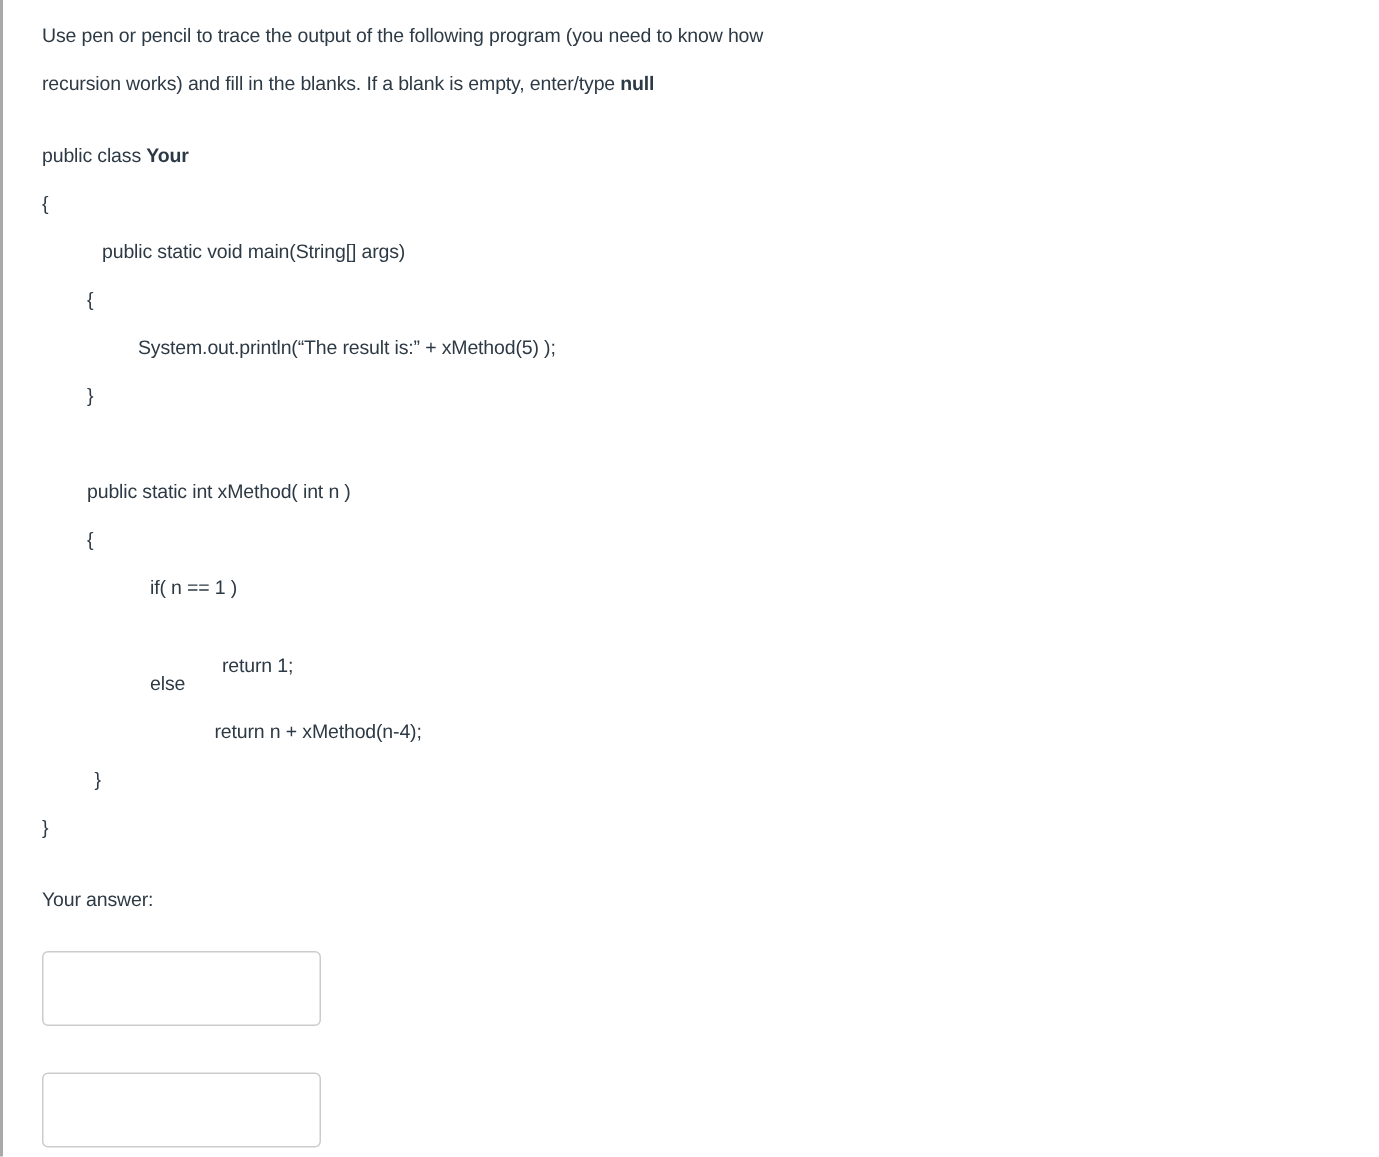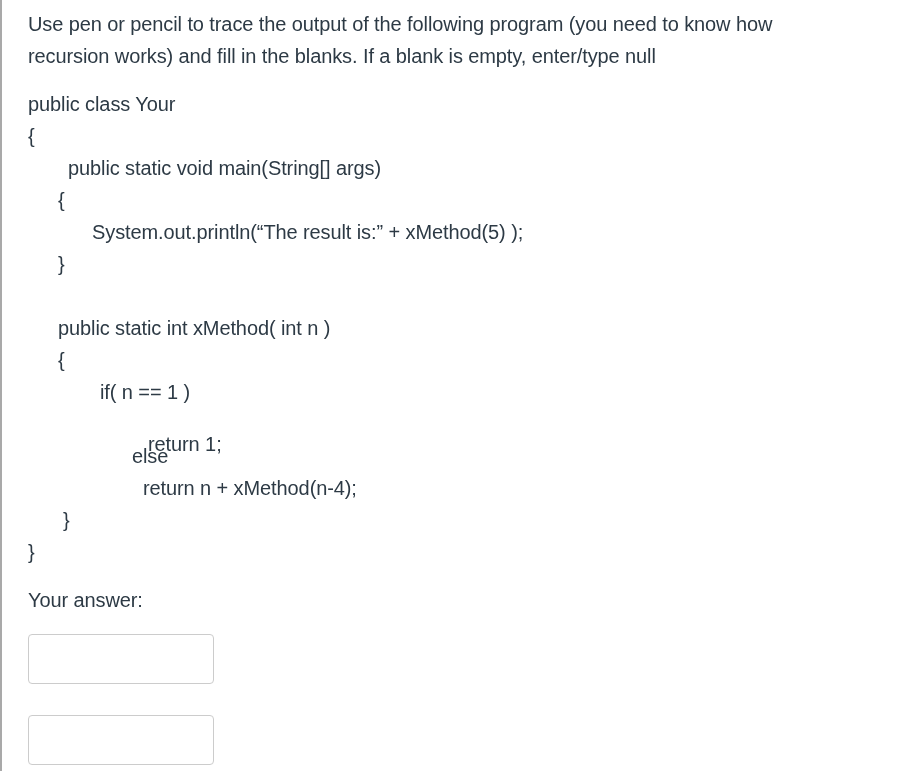--- a/index.html
+++ b/index.html
@@ -18,26 +18,26 @@
     .left-rule {
       position: absolute;
       left: 0;
       top: 0;
       width: 2px;
       height: 771px;
       background: #a9a9a9;
     }
     .line {
       position: absolute;
-      font-size: 20px;
+      font-size: 13px;
       line-height: 24px;
       white-space: pre;
       letter-spacing: -0.1px;
     }
-    .bold { font-weight: normal; margin-top: 20px; }
+    .bold { font-weight: bold; margin-top: 20px; }
     .answer-input {
       position: absolute;
       left: 28px;
       width: 186px;
       height: 50px;
       box-sizing: border-box;
       border: 1px solid #cccccc;
       border-radius: 4px;
       background: #ffffff;
       font-family: "Liberation Sans", sans-serif;
@@ -59,21 +59,21 @@
 
 <div class="line" style="left:58px; top:156px;margin-left:10px;">public static void main(String[] args)</div>
 <div class="line" style="left:58px; top:188px;">{</div>
 <div class="line" style="left:92px; top:220px;">System.out.println(“The result is:” + xMethod(5) );</div>
 <div class="line" style="left:58px; top:252px;">}</div>
 
 <div class="line" style="left:58px; top:316px;">public static int xMethod( int n )</div>
 <div class="line" style="left:58px; top:348px;">{</div>
 <div class="line" style="left:100px; top:380px;">if( n == 1 )</div>
 <div class="line" style="left:148px; top:432px;text-align:center;">return 1;</div>
-<div class="line" style="left:100px; top:444px;margin-left:32px;">else</div>
+<div class="line" style="left:100px; top:444px;">else</div>
 <div class="line" style="left:143px; top:476px;">return n + xMethod(n-4);</div>
 <div class="line" style="left:63px; top:508px;">}</div>
 <div class="line" style="left:28px; top:540px;">}</div>
 
 <div class="line" style="left:28px; top:588px;">Your answer:</div>
 
 <input class="answer-input" type="text" style="top: 634px;" value="">
 <input class="answer-input" type="text" style="top: 715px;" value="">
 
 </body></html>

